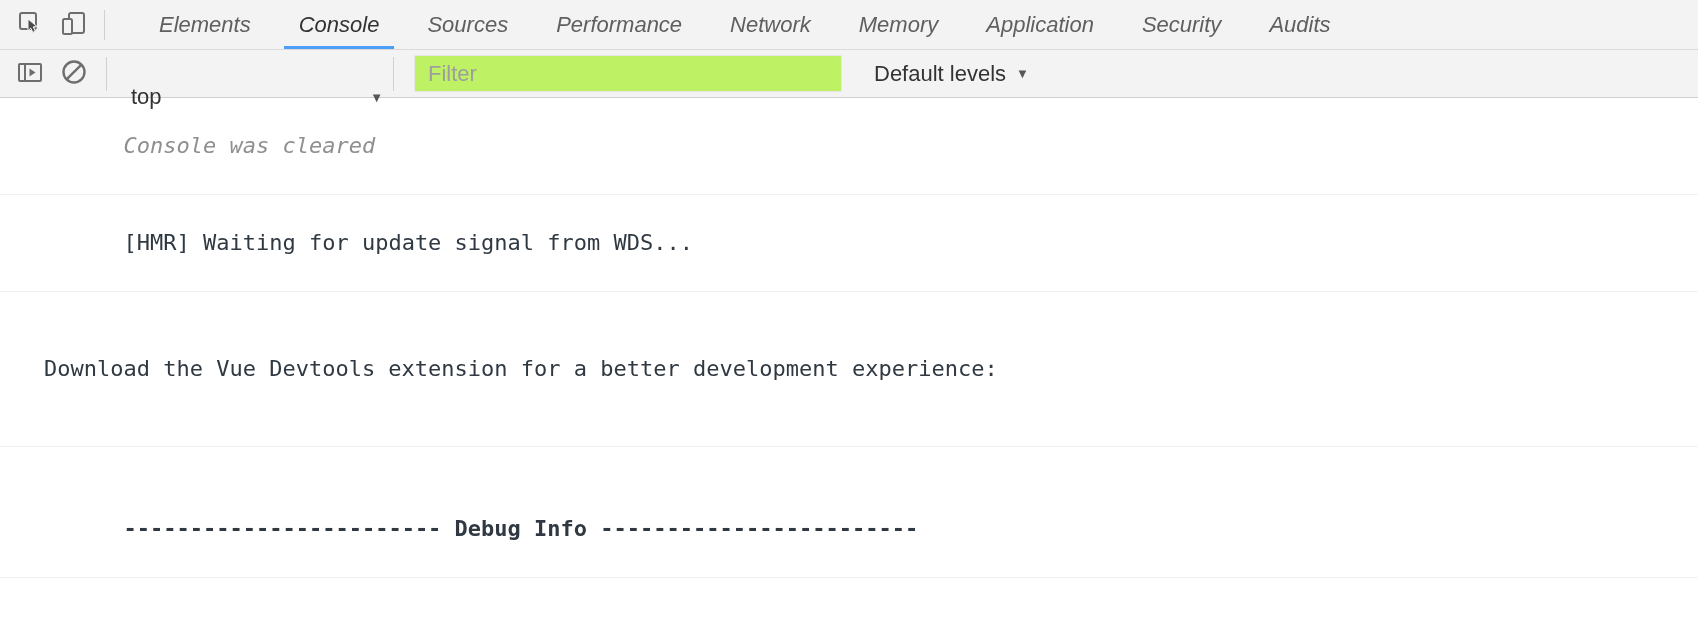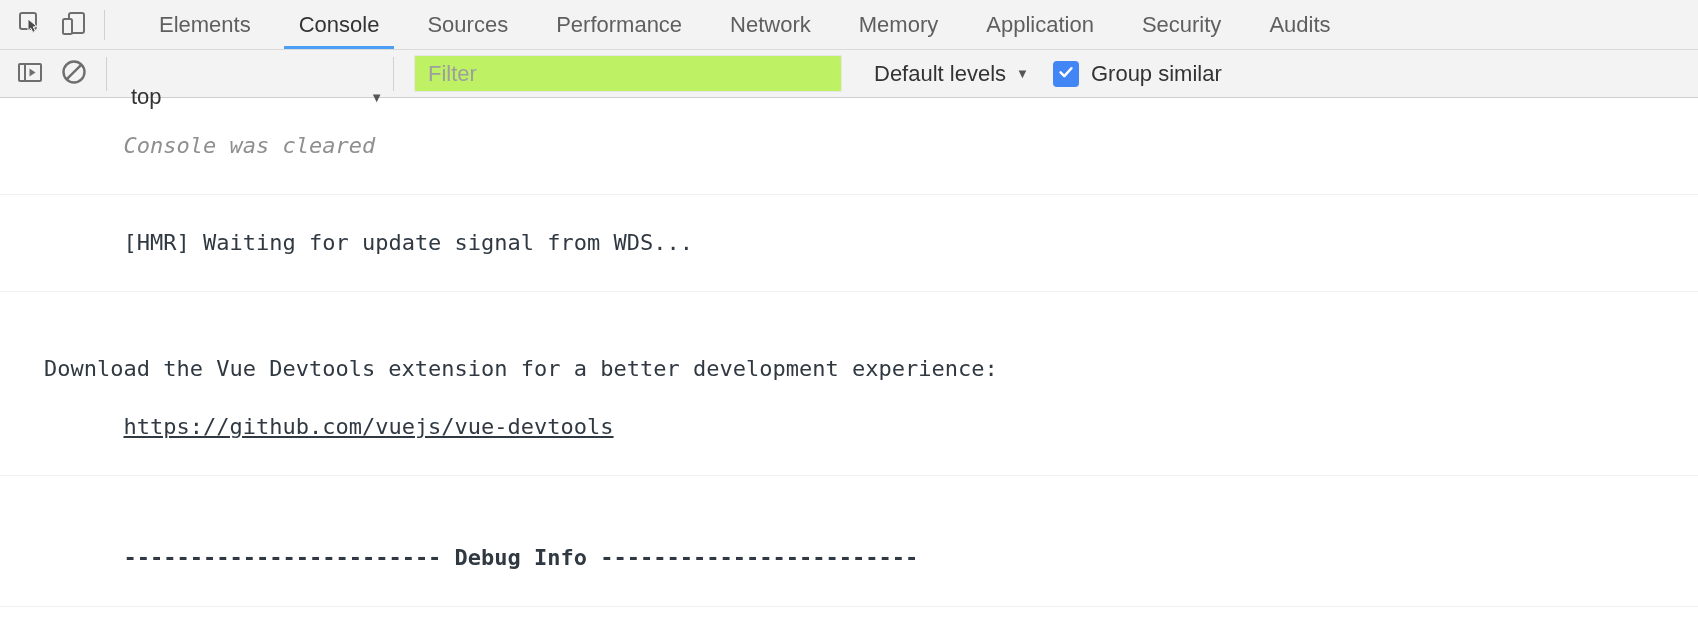--- a/index.html
+++ b/index.html
@@ -13,21 +13,21 @@
   
   .tabbar{
     height:50px; background:#f3f3f3; border-bottom:1px solid #dadada;
     display:flex; align-items:center; padding-left:8px;
   }
   .tbtn{
     width:44px; height:44px; display:flex; align-items:center; justify-content:center;
     background:transparent; border:none; padding:0; cursor:pointer;
   }
   .vdiv{ width:1px; height:30px; background:#d0d0d0; margin:0 8px; }
-  .tabs{ display:flex; height:100%; margin-left:22px; }
+  .tabs{ display:flex; height:100%; margin-left:22px;font-style:italic; }
   .tab{
     position:relative; display:flex; align-items:center; padding:0 24px;
     font-size:22px; color:#5f5f5f; cursor:pointer; white-space:nowrap;
   }
   .tab.active{ color:#333; }
   .tab.active::after{
     content:""; position:absolute; left:9px; right:9px; bottom:0; height:3px;
     background:var(--accent-blue,#4d9ef7);
   }
 
@@ -127,45 +127,34 @@
     <div class="context">
       <span>top</span>
       <span class="caret">▼</span>
     </div>
     <div class="vdiv2"></div>
     <input class="filter-input" type="text" placeholder="Filter" style="">
     <div class="levels">
       <span>Default levels</span>
       <span class="caret">▼</span>
     </div>
-    <div class="group">
-      <div class="checkbox">
-        <span>
-          <svg width="20" height="20" viewBox="0 0 24 24" fill="none">
-            <path d="M5.5 12.5 L10 17 L18.5 7.5" stroke="#fff" stroke-width="3" stroke-linecap="round" stroke-linejoin="round"></path>
-          </svg>
-        </span>
-      </div>
-      <span class="group-label">Group similar</span>
-    </div>
   </div>
 
   <div class="console">
 
     <div class="row muted">
       <span>Console was cleared</span>
     </div>
 
     <div class="row">
       <span>[HMR] Waiting for update signal from WDS...</span>
     </div>
 
     <div class="row">
       <div>Download the Vue Devtools extension for a better development experience:</div>
-      <a class="console-link">https://github.com/vuejs/vue-devtools</a>
     </div>
 
     <div class="row bold">
       <span>------------------------ Debug Info ------------------------</span>
     </div>
 
     <div class="row">
       
     </div>
 

